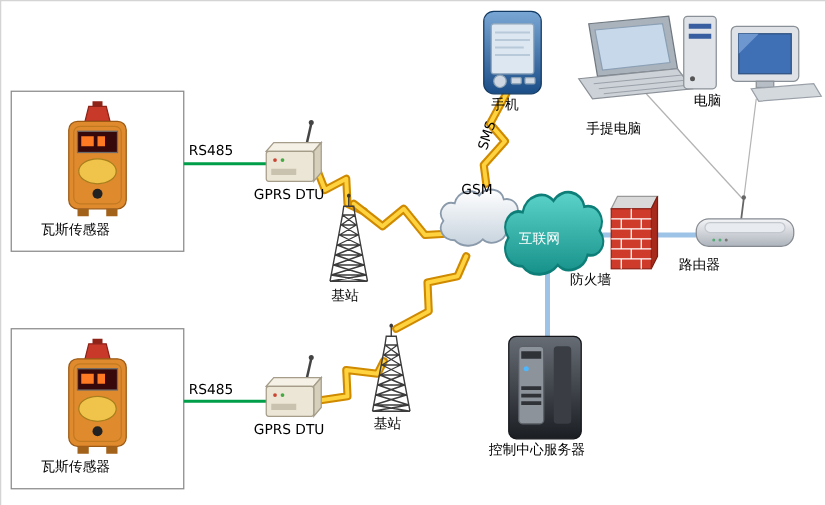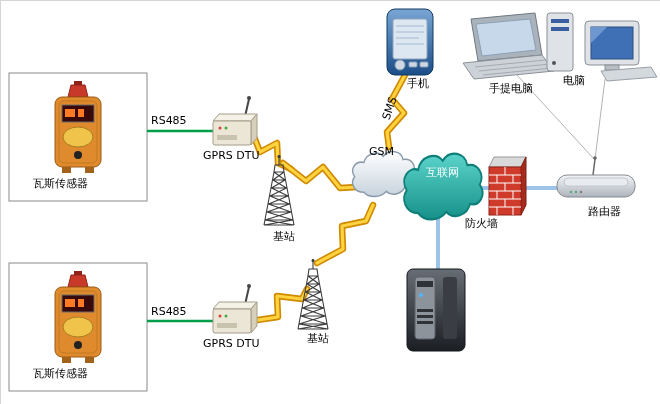--- a/index.html
+++ b/index.html
@@ -1,20 +1,20 @@
 <!DOCTYPE html>
 <html><head>
 <meta charset="utf-8">
 <style>
   html,body{margin:0;padding:0;background:#fff;}
   .stage{position:relative;width:660px;height:404px;background:#ffffff;border:1px solid #d4d4d4;
          font-family:"DejaVu Sans",sans-serif;overflow:hidden;}
   svg.layer{position:absolute;left:0;top:0;}
   .lbl{position:absolute;font-size:11px;color:#000;white-space:nowrap;line-height:13px;}
-  .lbl.c{text-align:right;}
+  .lbl.c{text-align:left;}
   .lbl.w{color:#ffffff;}
   #sms-label{transform:rotate(-72deg);transform-origin:0 50%;}
   .bolt-outer{stroke:#cf8a00;stroke-width:6.5;fill:none;stroke-linejoin:round;stroke-linecap:round;}
   .bolt-inner{stroke:#ffd23f;stroke-width:3.2;fill:none;stroke-linejoin:round;stroke-linecap:round;}
 </style>
 </head>
 <body>
 
 <div class="stage">
 
@@ -182,29 +182,30 @@
   </g>
 
   <use href="#dtu-sym" transform="translate(210,112)"></use>
   <use href="#dtu-sym" transform="translate(210,300)"></use>
 
   <use href="#sensor-sym" transform="translate(51,80)"></use>
   <use href="#sensor-sym" transform="translate(51,270)"></use>
 </svg>
 
 <div class="lbl c" style="left:392px;top:76px;width:36px">手机</div>
-<div class="lbl c" style="left:468px;top:81px;width:64px">手提电脑</div>
+<div class="lbl c" style="left:468px;top:95px;width:64px">手提电脑</div>
 <div class="lbl c" style="left:554px;top:73px;width:30px">电脑</div>
 <div class="lbl" style="left:32px;top:176px">瓦斯传感器</div>
 <div class="lbl" style="left:32px;top:366px">瓦斯传感器</div>
 <div class="lbl" style="left:150px;top:113px">RS485</div>
 <div class="lbl" style="left:150px;top:304px">RS485</div>
 <div class="lbl" style="left:202px;top:148px">GPRS  DTU</div>
 <div class="lbl" style="left:202px;top:336px">GPRS  DTU</div>
 <div class="lbl c" style="left:264px;top:229px;width:30px">基站</div>
 <div class="lbl c" style="left:298px;top:331px;width:30px">基站</div>
 <div class="lbl" style="left:368px;top:144px">GSM</div>
-<div class="lbl c w" style="left:414px;top:165px;width:44px">互联网</div>
+<div class="lbl c w" style="left:414px;top:183px;width:44px">互联网</div>
 <div class="lbl c" style="left:455px;top:216px;width:42px">防火墙</div>
-<div class="lbl c" style="left:570px;top:204px;width:50px">路由器</div>
+<div class="lbl c" style="left:542px;top:204px;width:50px">路由器</div>
+<div class="lbl c" style="left:390px;top:352px;width:92px">控制中心服务器</div>
 <div class="lbl" id="sms-label" style="left:385px;top:112px">SMS</div>
 
 </div>
 
 </body></html>

